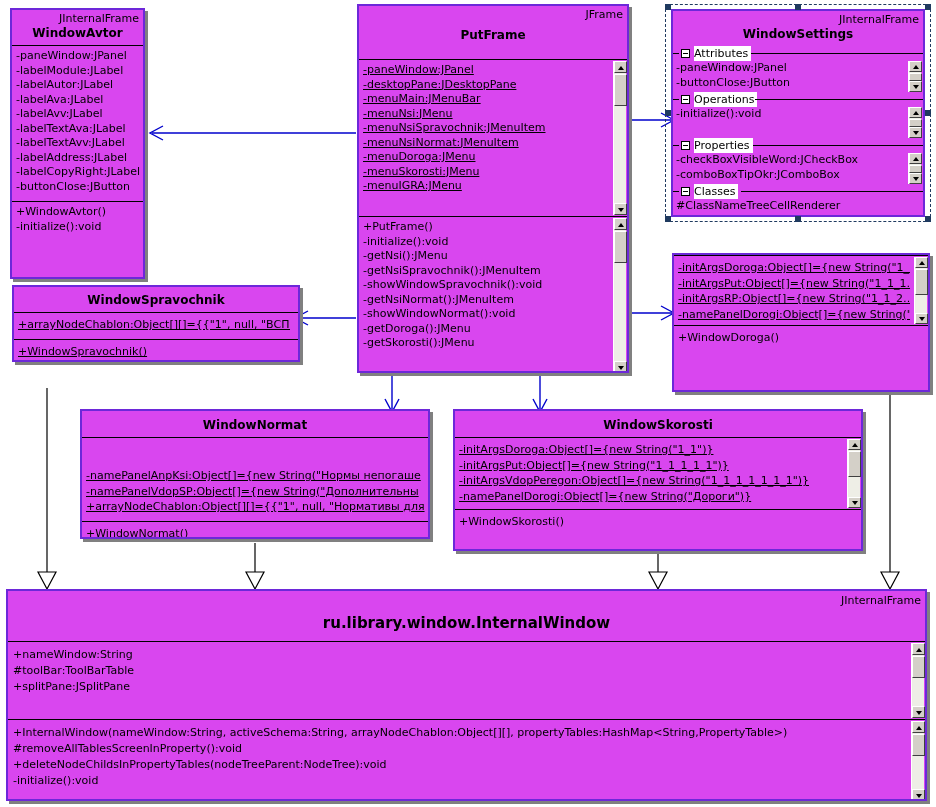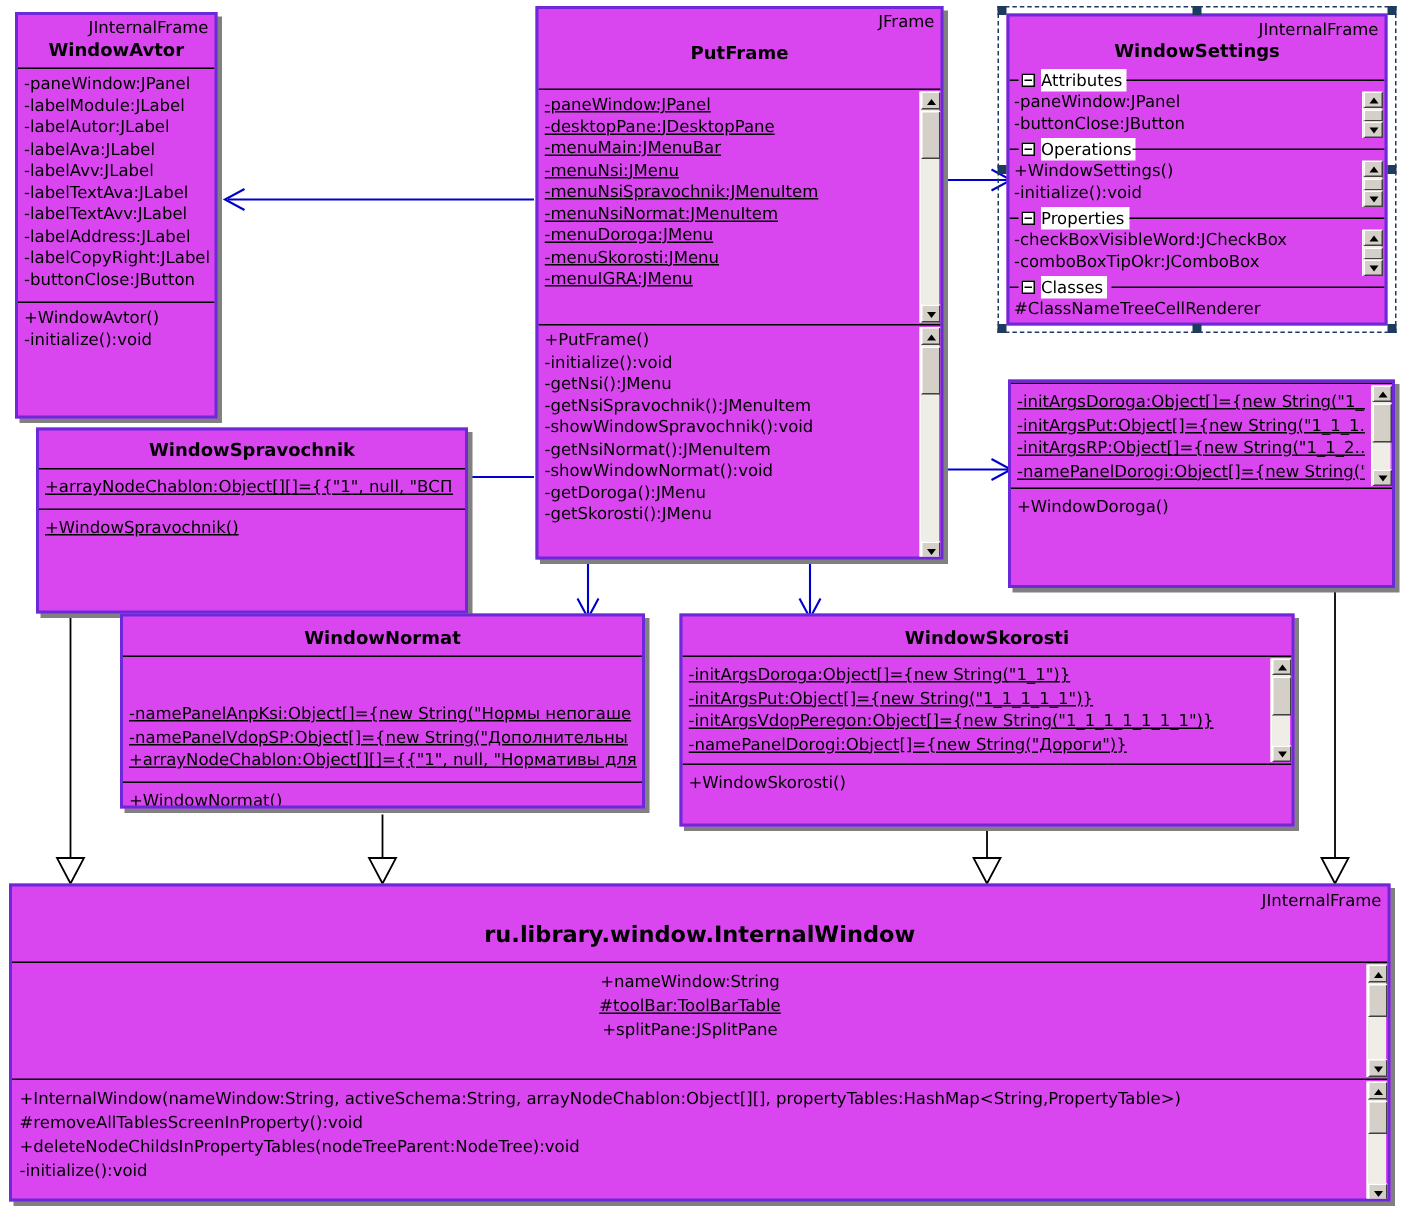--- a/index.html
+++ b/index.html
@@ -293,21 +293,20 @@
       </div>
 
       <div class="treehdr">
         <span class="dash"></span>
         <span class="pm"></span>
         <span class="tl">Operations</span>
         <span class="line" style="left:82px;"></span>
       </div>
       <div class="comp" style="height:31px;">
         <div class="rows" style="padding:0 20px 0 3px;">
-          <div class="row">+WindowSettings()</div>
           <div class="row">-initialize():void</div>
         </div>
         <div class="sbar" style="top:0;bottom:0;right:2px;">
           <div class="sbtn up" style="height:11px;">
               <i style="top:3px;"></i>
             </div>
           <div class="sthumb" style="top:12px;height:8px;"></div>
           <div class="sbtn dn" style="height:11px;">
               <i style="top:3px;"></i>
             </div>
@@ -353,21 +352,21 @@
     <div class="handle" style="left:0;top:0;"></div>
     <div class="handle" style="left:130px;top:0;"></div>
     <div class="handle" style="right:0;top:0;"></div>
     <div class="handle" style="left:0;top:106px;"></div>
     <div class="handle" style="right:0;top:106px;"></div>
     <div class="handle" style="left:0;bottom:0;"></div>
     <div class="handle" style="left:130px;bottom:0;"></div>
     <div class="handle" style="right:0;bottom:0;"></div>
   </div>
 
-  <div class="umlbox shadow" style="left:24px;top:285px;width:288px;height:124px;">
+  <div class="umlbox shadow" style="left:12px;top:285px;width:288px;height:77px;">
     <div class="hdr" style="padding-top:5px;">
       <span class="cname">WindowSpravochnik</span>
     </div>
     <div class="sep"></div>
     <div class="comp" style="height:26px;">
       <div class="rows" style="padding:5px 8px 0 4px;">
         <div class="row u">+arrayNodeChablon:Object[][]={{"1", null, "ВСП",</div>
       </div>
     </div>
     <div class="sep"></div>
@@ -455,23 +454,23 @@
     </div>
   </div>
 
   <div class="umlbox shadow" style="left:6px;top:589px;width:921px;height:212px;">
     <div class="hdr" style="height:50px;padding-top:3px;">
       <span class="stereo">JInternalFrame</span>
       <span class="cname big" style="margin-top:8px;">ru.library.window.InternalWindow</span>
     </div>
     <div class="sep"></div>
     <div class="comp" style="height:77px;">
-      <div class="rows" style="padding:5px 18px 0 5px;text-align:center;">
+      <div class="rows" style="padding:5px 18px 0 5px;">
         <div class="row" style="line-height:16px;height:16px;">+nameWindow:String</div>
-        <div class="row" style="line-height:16px;height:16px;text-decoration:underline;">#toolBar:ToolBarTable</div>
+        <div class="row" style="line-height:16px;height:16px;">#toolBar:ToolBarTable</div>
         <div class="row" style="line-height:16px;height:16px;">+splitPane:JSplitPane</div>
       </div>
       <div class="sbar">
         <div class="sbtn up">
             <i></i>
           </div>
         <div class="sthumb" style="top:13px;height:22px;"></div>
         <div class="sbtn dn">
             <i></i>
           </div>

